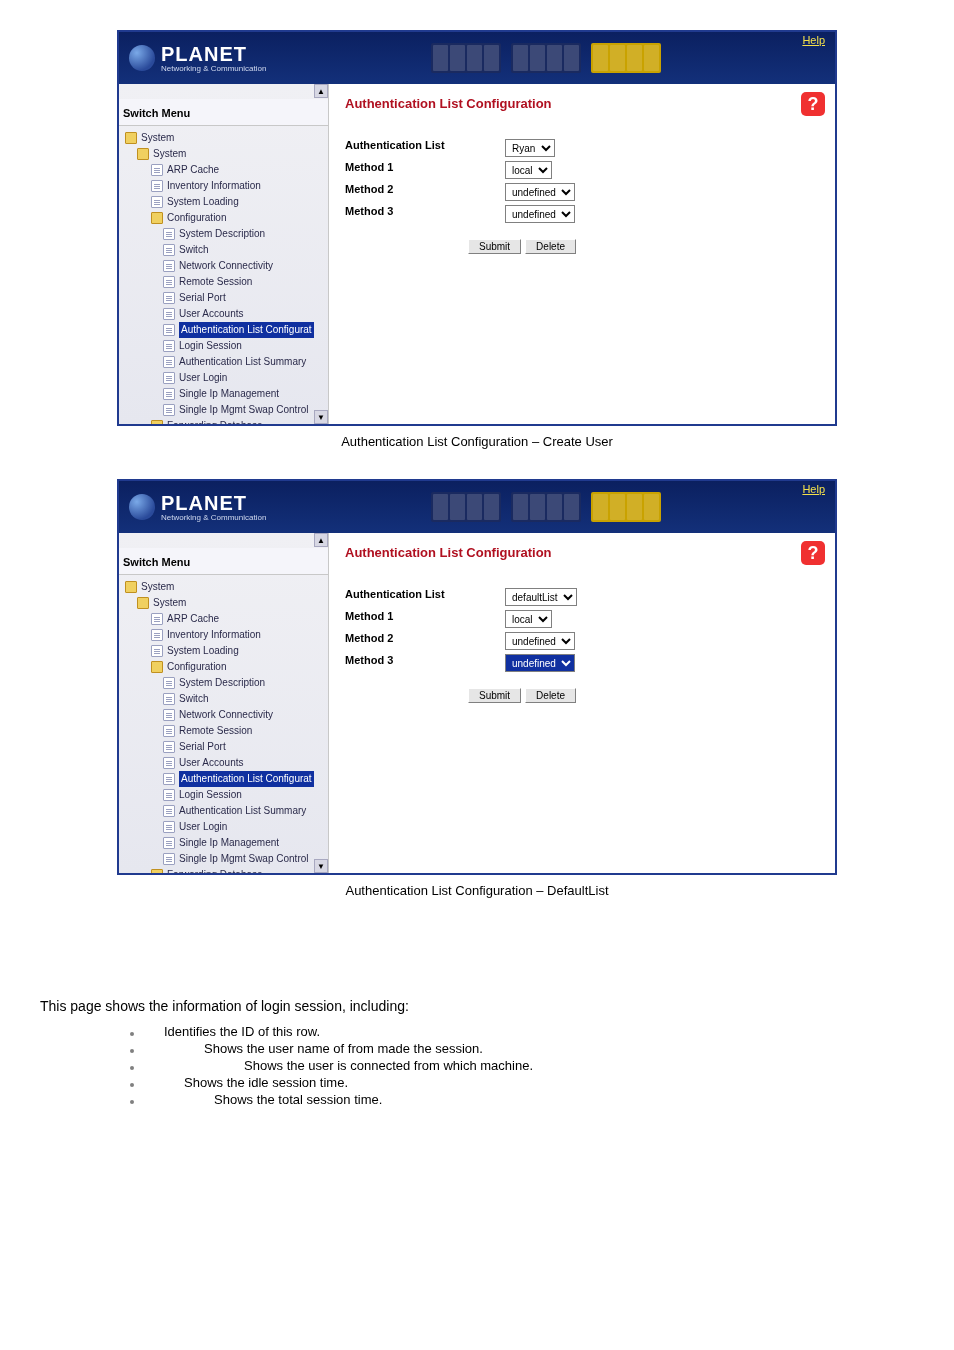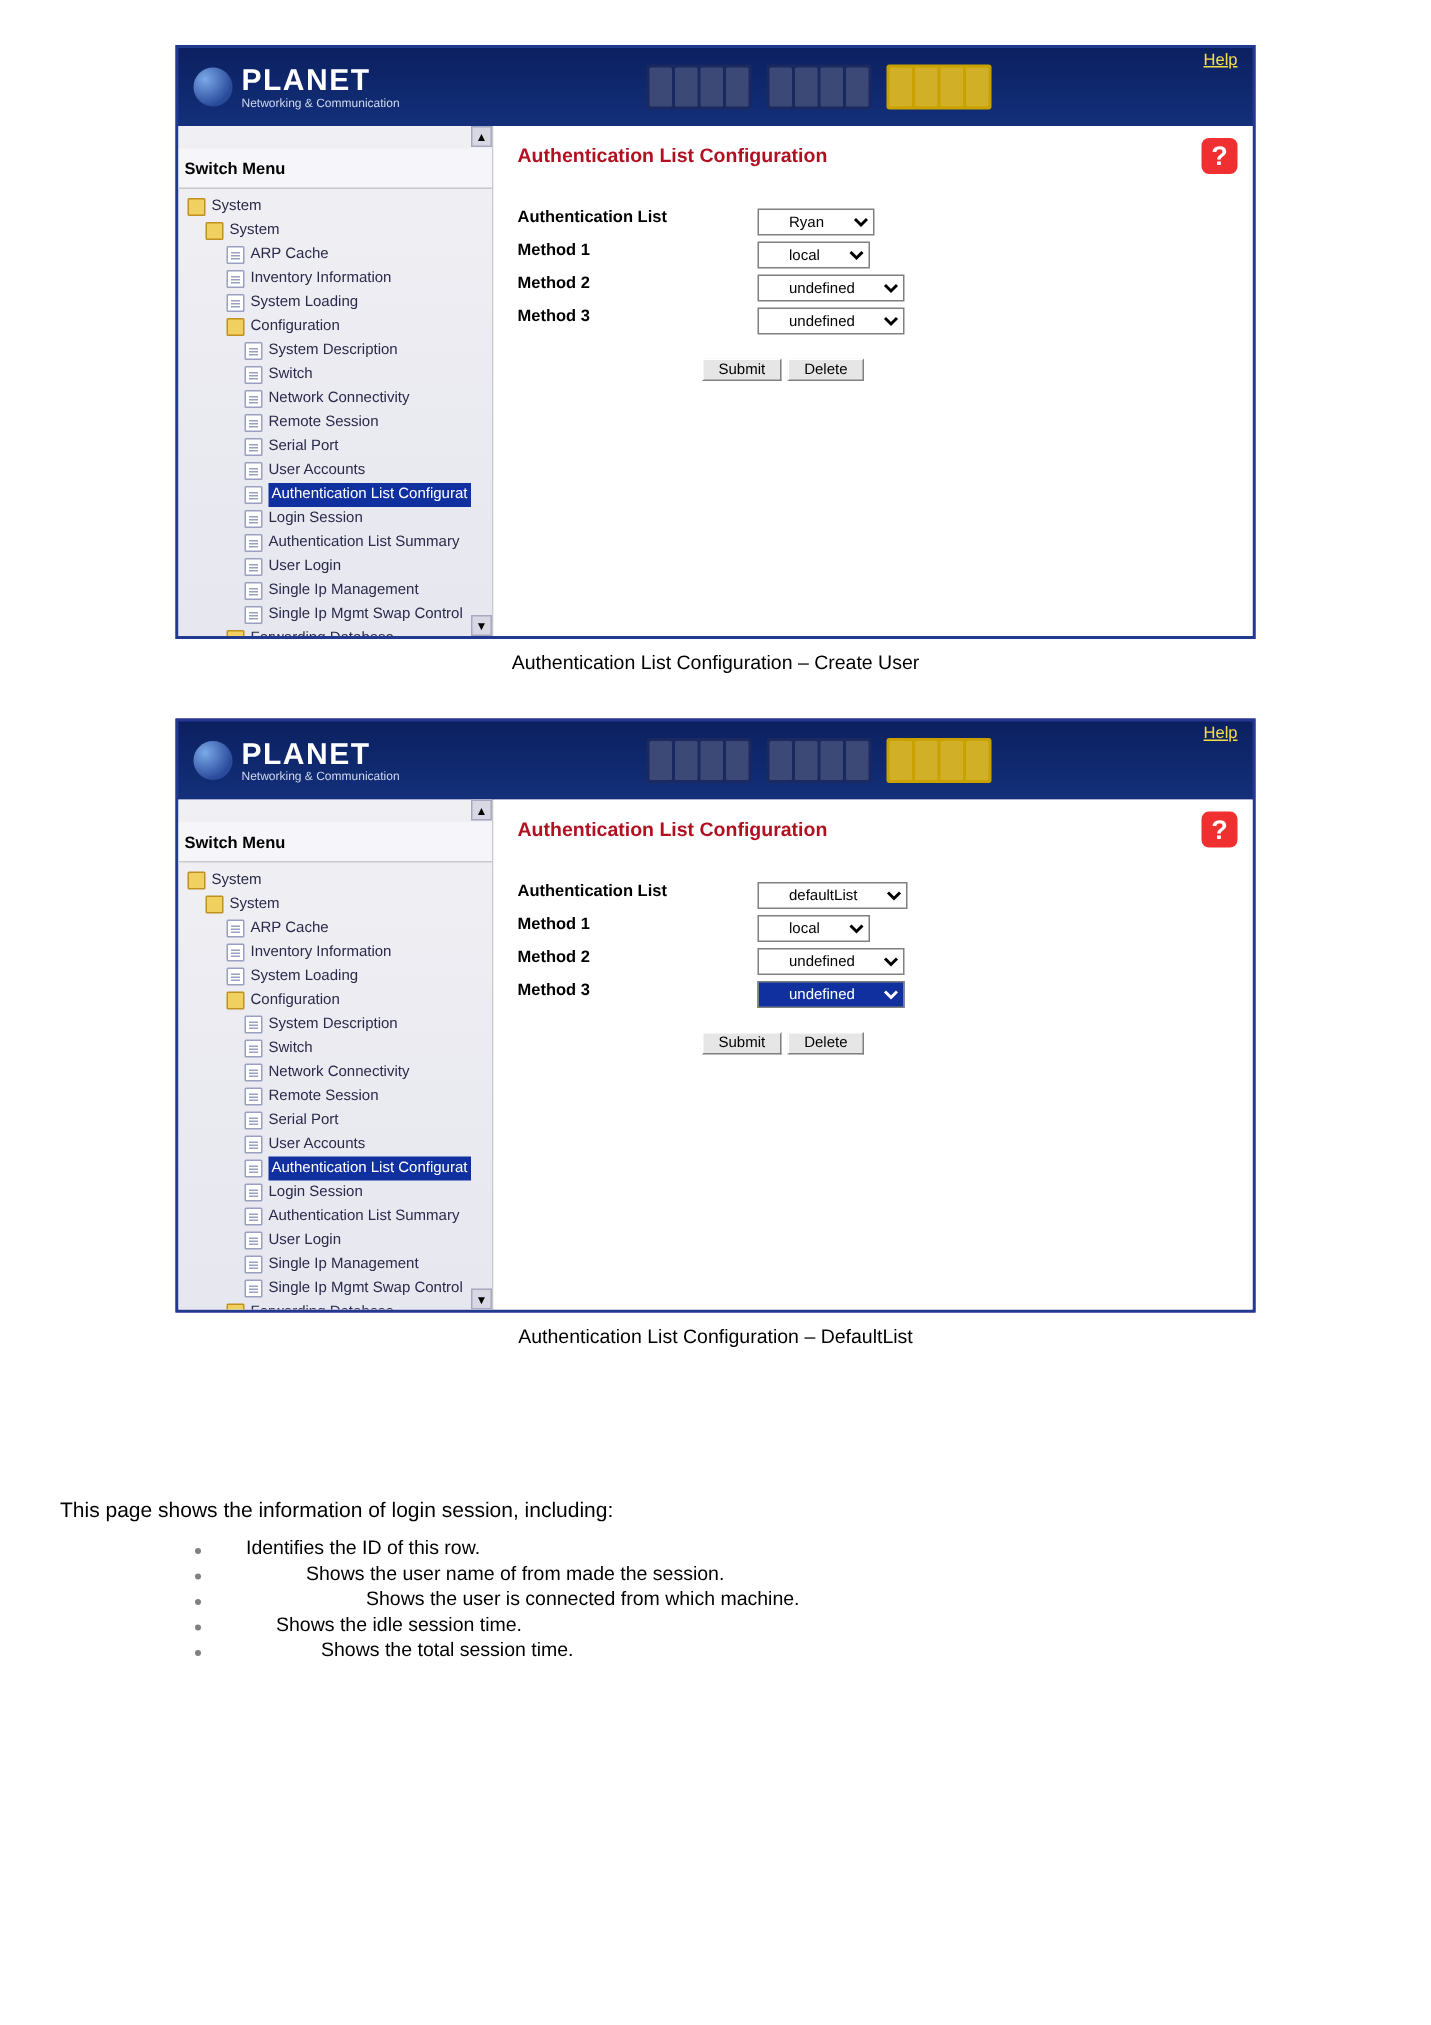--- a/index.html
+++ b/index.html
@@ -31,21 +31,21 @@
   .ticon.doc::after{content:"";position:absolute;left:2px;right:2px;top:3px;height:1px;background:#9aa0c0;box-shadow:0 2px #9aa0c0,0 4px #9aa0c0;}
   .tree-row.selected span.lbl { background: #1030a0; color: #fff; padding: 0 2px; }
   .tree-row .lbl { color:#2a2a4a; }
   .scroll-up, .scroll-dn { position:absolute; right:0; width:14px; height:14px; background:#d8d8e4; border:1px solid #a8a8c0; display:flex;align-items:center;justify-content:center; font-size:8px;}
   .scroll-up{ top:0;} .scroll-dn{ bottom:0;}
   .main { flex: 1; background: #fff; padding: 12px 16px; position: relative; }
   .main-title { color: #b01020; font-weight: bold; font-size: 13px; margin-bottom: 28px; }
   .qmark { width: 24px; height: 24px; background: #f03030; border-radius: 5px; color: #fff; font-weight: bold; font-size: 18px; display:flex;align-items:center;justify-content:center; position:absolute; right:10px; top:8px;}
   .form-row { display: flex; margin: 4px 0; font-size: 11px; }
   .form-row .flabel { width: 160px; font-weight: bold; }
-  .sel { font-size: 10px; border:1px solid #808080; height:18px; background:#fff; padding:0 16px;}
+  .sel { font-size: 10px; border:1px solid #808080; height:18px; background:#fff; padding:0 2px;}
   .sel.hl { background:#1030a0; color:#fff;}
   .btnbar { margin-top: 16px; display: flex; gap: 4px; justify-content: center; padding-right:120px;}
   .btn { font-size: 10px; padding: 1px 10px; background: #e6e6e6; border: 1px solid #808080; border-top-color:#fff; border-left-color:#fff; }
   .caption { text-align: center; font-size: 13px; margin: 6px 0 30px 0; }
   .section-break { height: 40px; }
   .body-text { font-size: 14px; margin: 30px 0 10px 0; }
   .bullets { margin-left: 90px; font-size: 13px; }
   .bullets .b-row { display:flex; gap: 30px; margin: 2px 0; align-items: baseline;}
   .bullets .dot { width:4px;height:4px;border-radius:50%;background:#808080; margin-top:6px; flex-shrink:0;}
   .bullets .extra { margin-left: 40px; }

